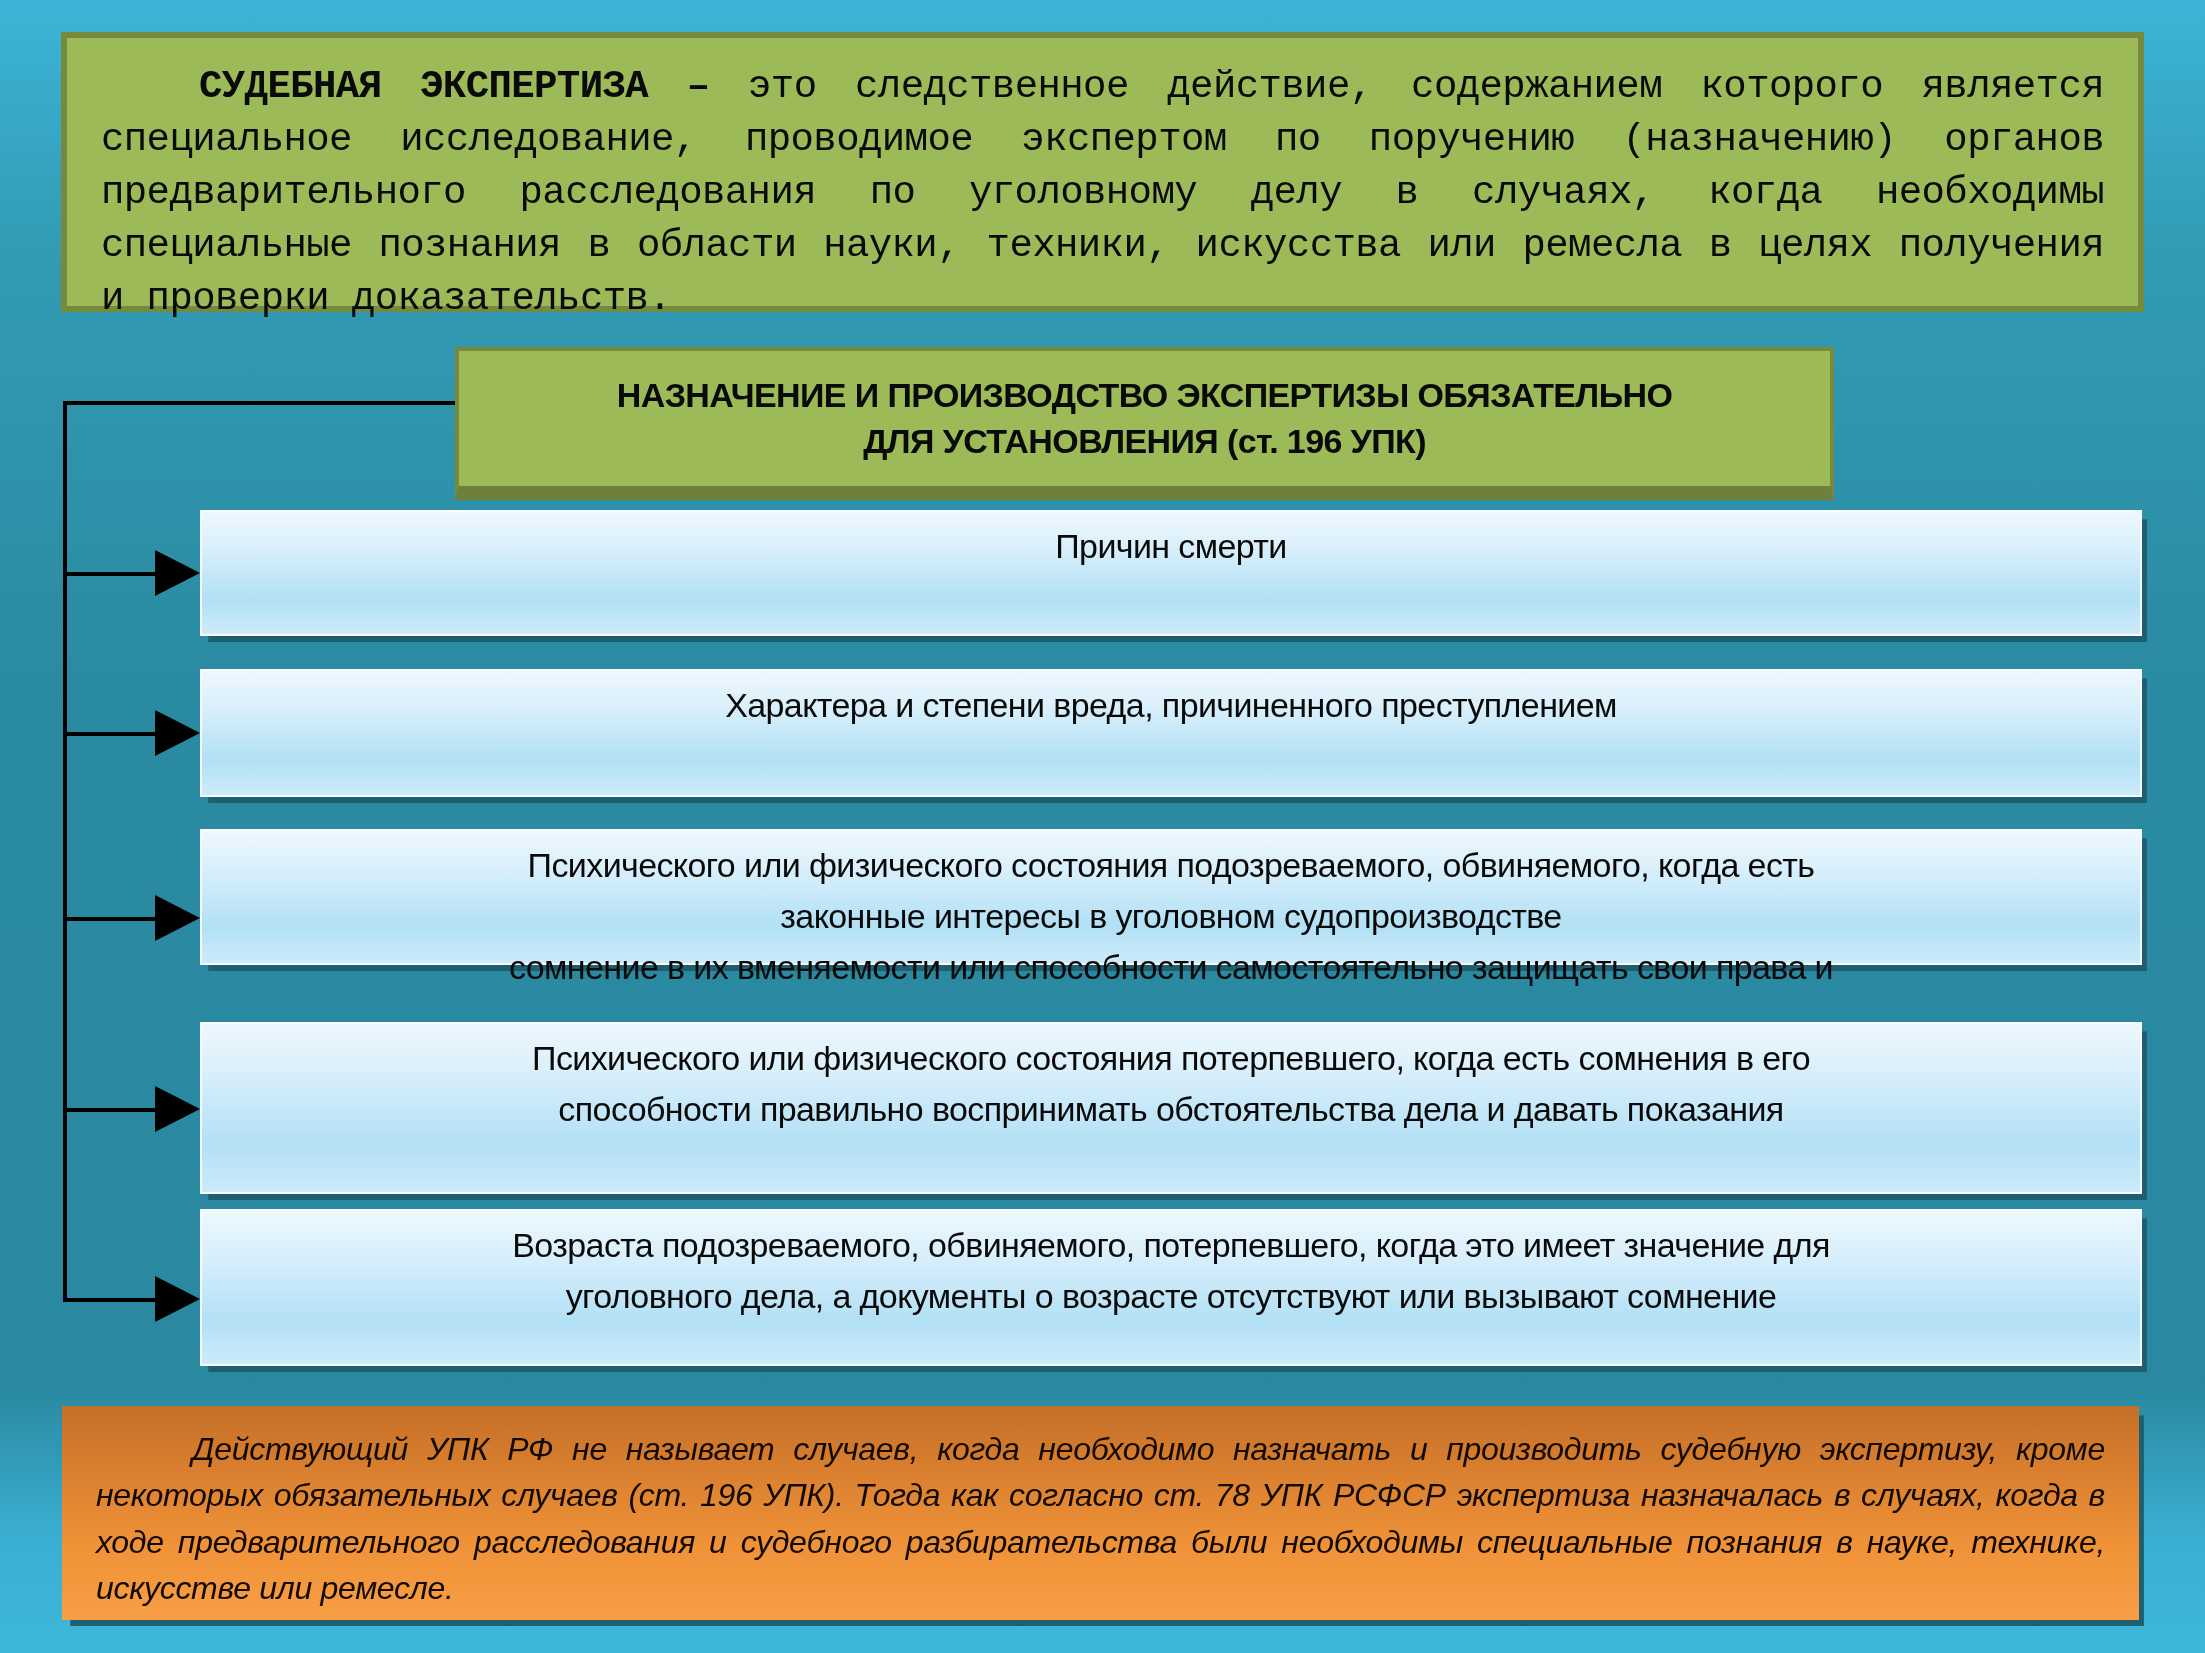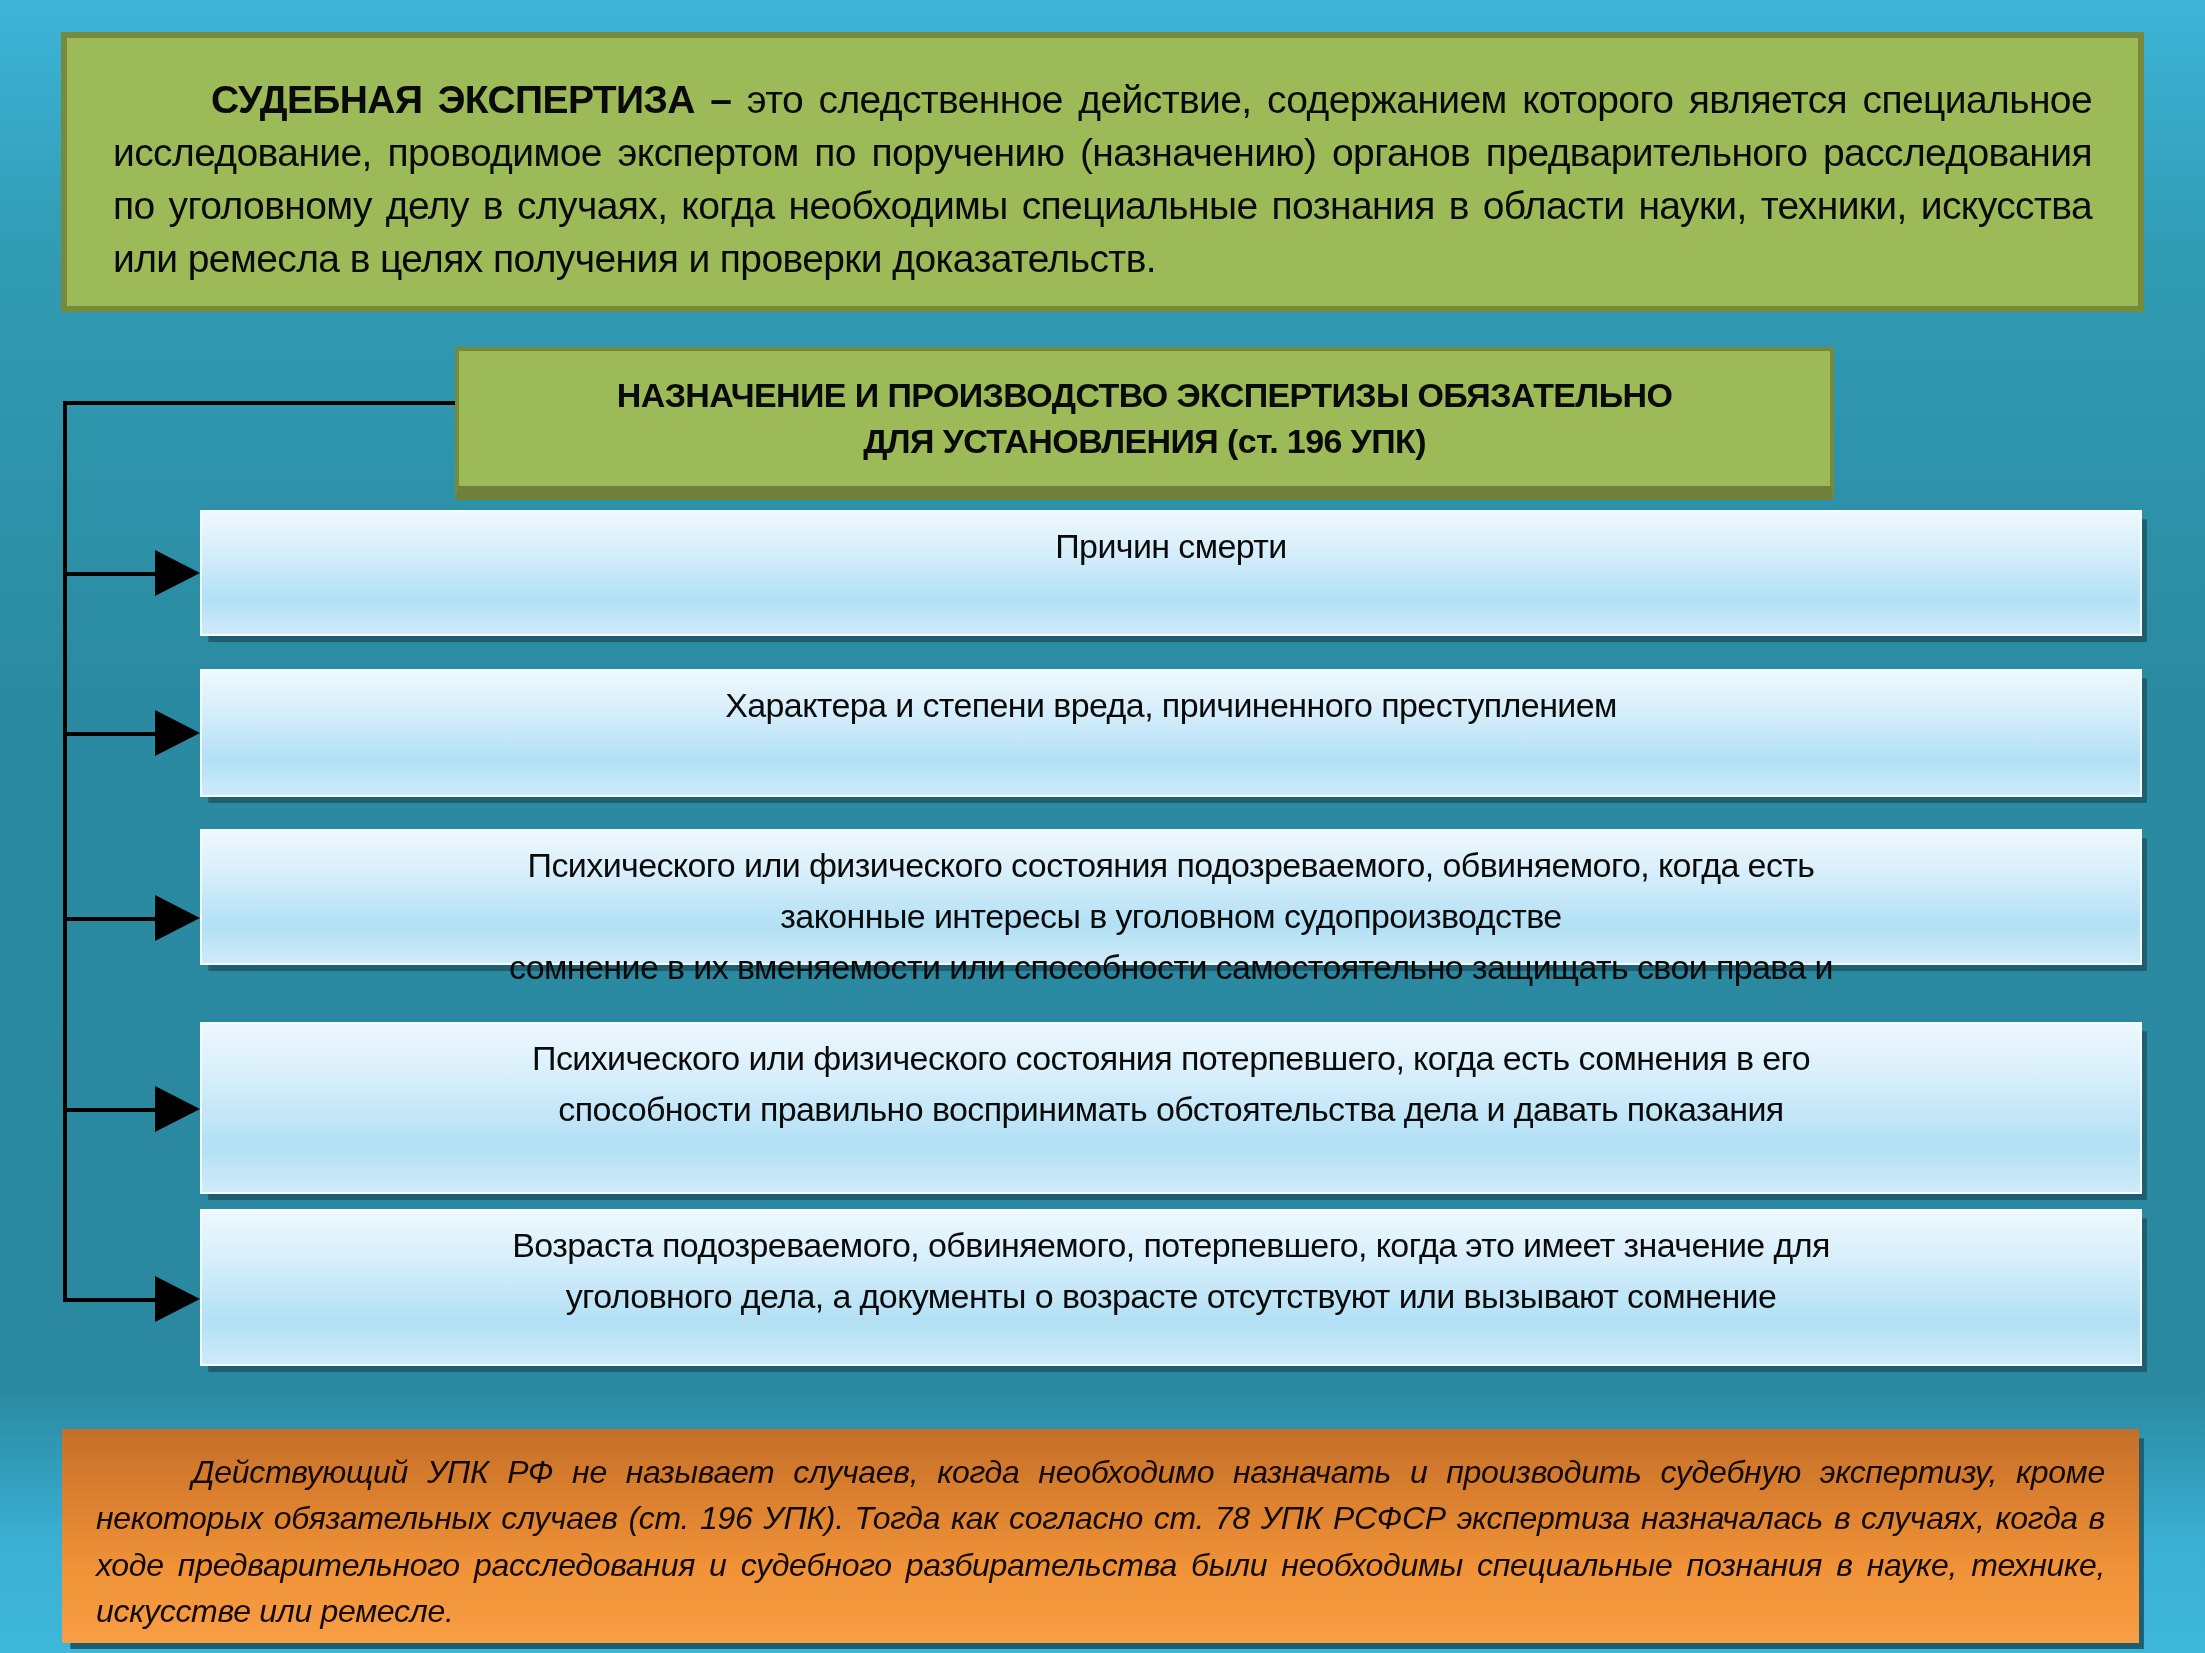--- a/index.html
+++ b/index.html
@@ -15,22 +15,22 @@
       #3eb7da 100%);
   }
   
   .def-box{
     position:absolute;left:61px;top:32px;width:2083px;height:280px;
     box-sizing:border-box;border:6.6px solid var(--green_border,#76893c);
     background:var(--green_fill,#9cbb58);
     padding:23px 34px 16.5px 34px;
   }
   .def-box p{
-    margin:12px;font-size:39px;line-height:1.36;color:#0a0a0a;
-    text-align:justify;text-indent:98px;letter-spacing:-0.6px;
+    margin:0;font-size:39px;line-height:1.36;color:#0a0a0a;
+    text-align:justify;text-indent:98px;letter-spacing:-0.6px;font-family:Liberation Mono, monospace;
   }
   .def-lead{font-weight:bold;}
   
   .hdr-box{
     position:absolute;left:455px;top:347px;width:1379px;height:153px;
     box-sizing:border-box;background:var(--green_fill,#9cbb58);
     border:4.4px solid var(--green_border,#76893c);
     border-bottom:14.3px solid #6e8039;
     display:flex;flex-direction:column;justify-content:center;align-items:center;
   }
@@ -69,21 +69,20 @@
   }
   
   .note-box{
     position:absolute;left:62px;top:1406px;width:2077px;height:214px;
     box-sizing:border-box;
     background:linear-gradient(180deg,
       var(--orange_top,#c4702a) 0%, #d67c2d 25%,
       #ef9238 65%, var(--orange_bottom,#f89e44) 100%);
     box-shadow:6.6px 7.7px 0 -1.7px var(--shadow,#1e5e70);
     padding:20px 34px;
-    margin-top:23px;
   }
   .note-box p{
     margin:0;font-size:32px;font-style:italic;line-height:1.45;color:#130b02;
     text-align:justify;text-indent:96px;letter-spacing:-0.3px;
   }
 </style>
 </head>
 <body>
 
 <div class="slide">

